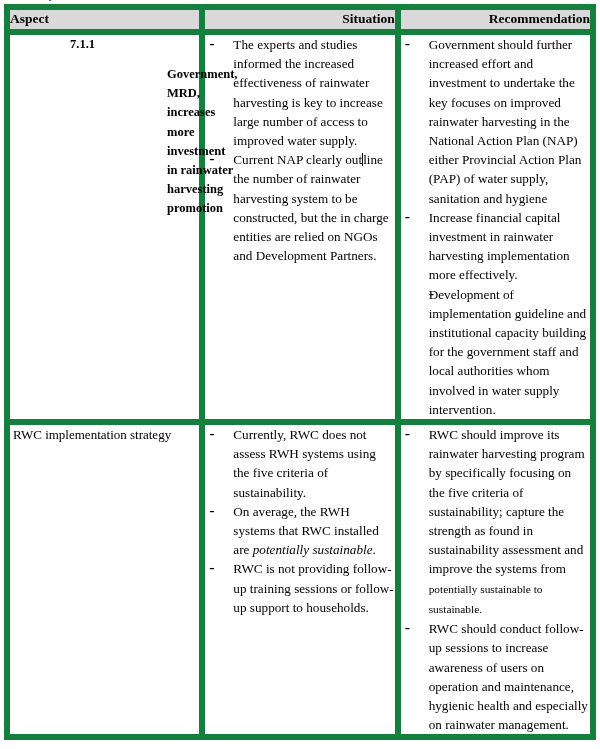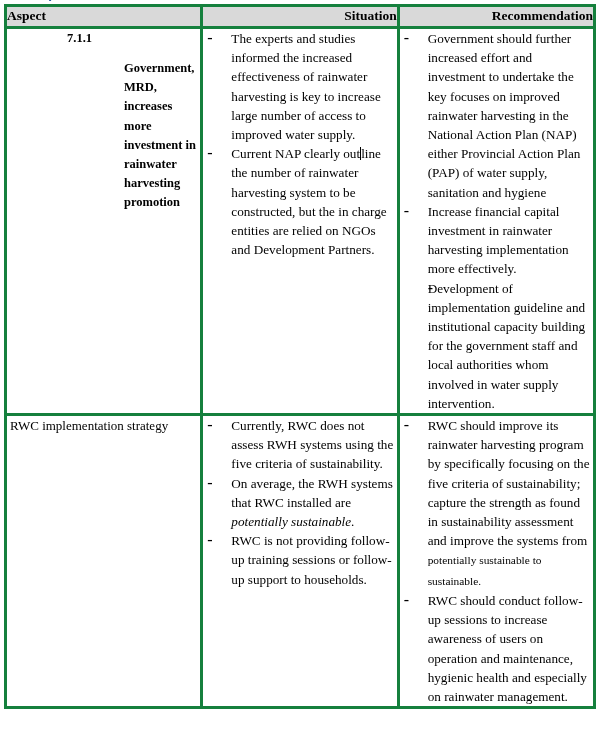--- a/index.html
+++ b/index.html
@@ -41,21 +41,21 @@
   table.doc-table {
     position: absolute;
     top: 4px;
     left: 4px;
     width: 592px;
     border-collapse: collapse;
     table-layout: fixed;
   }
   table.doc-table td,
   table.doc-table th {
-    border: 3px solid #15803d;
+    border: 6px solid #15803d;
     vertical-align: top;
     padding: 0;
   }
   thead th {
     background: #d9d9d9;
     font-weight: bold;
     font-size: 13.5px;
     line-height: 17px;
     height: 19px;
     padding: 1px 4px 2px 4px;
@@ -68,20 +68,21 @@
   td.c-situation{ width: 166px; padding: 4px 4px 6px 4px; }
   td.c-recommend{ width: 194px; padding: 4px 5px 6px 4px; }
 
   
   .aspect-num-block {
     font-size: 12.5px;
     font-weight: bold;
     line-height: 19.2px;
     display: flex;
     padding-left: 60px;
+    gap: 40px;
   }
   .aspect-num {
     flex: 0 0 auto;
     width: 57px;
   }
   .aspect-title {
     flex: 1 1 auto;
     margin-top: 30px;
   }
   .aspect-plain {

